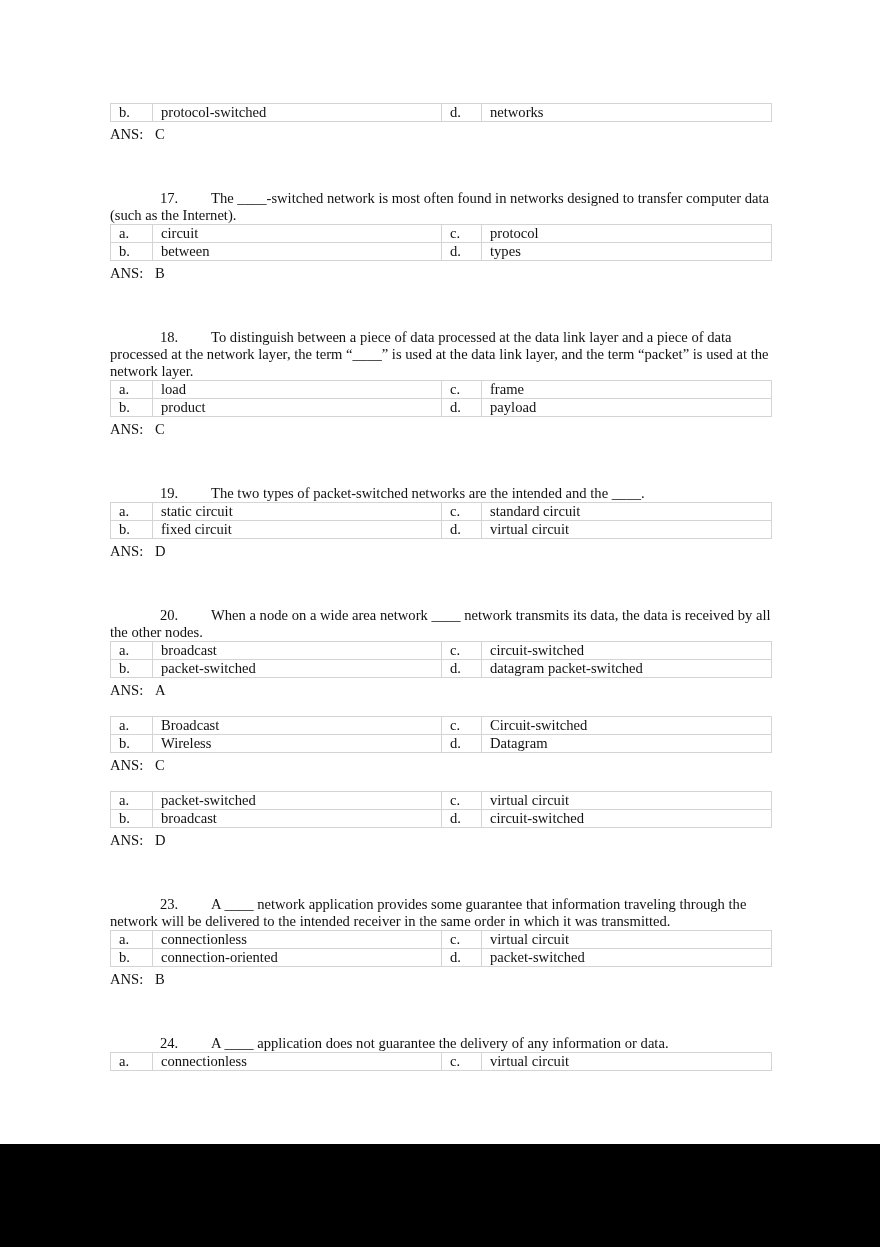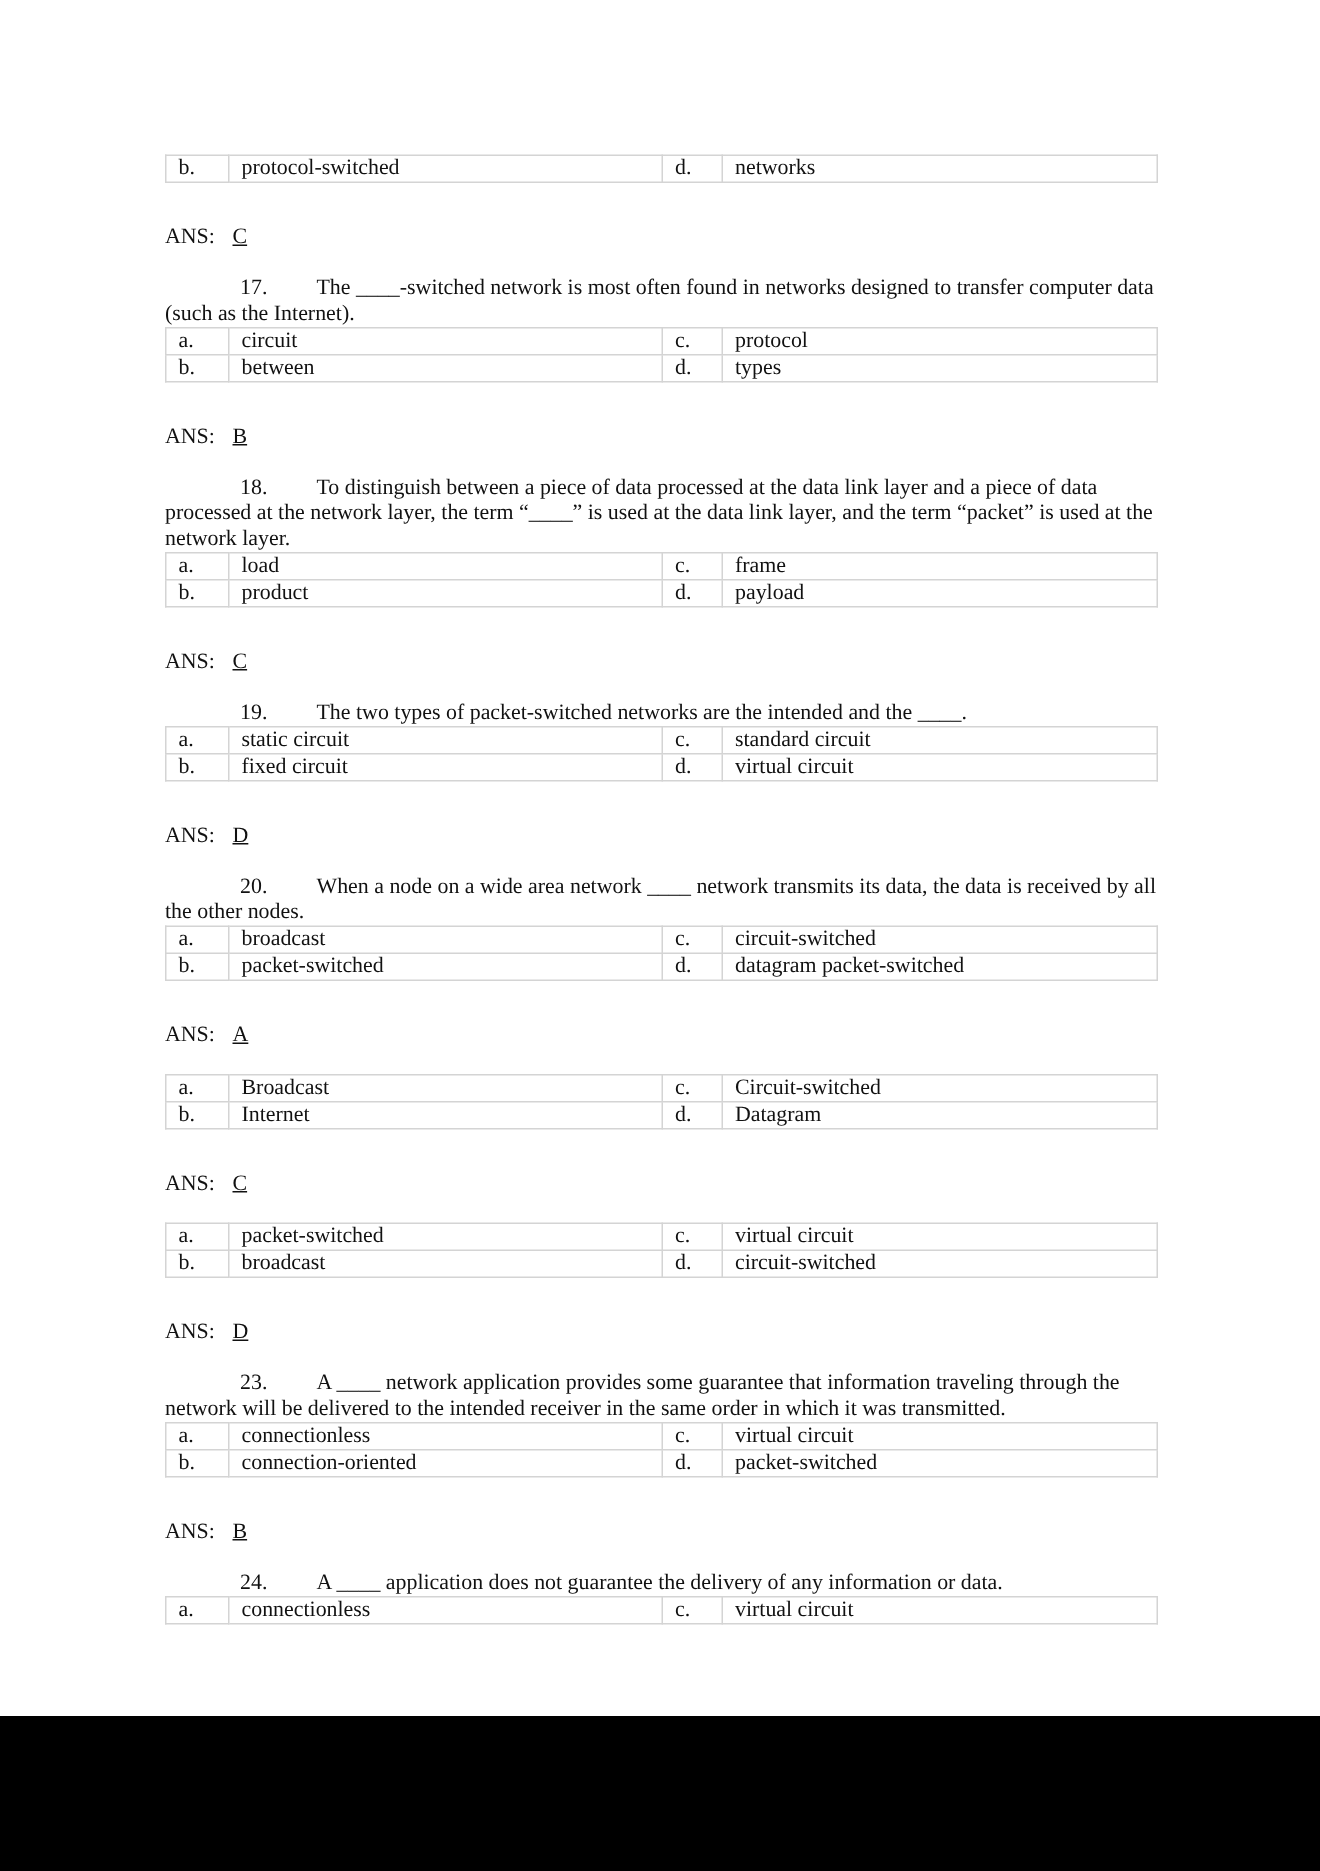--- a/index.html
+++ b/index.html
@@ -2,24 +2,24 @@
 <html><head>
 <meta charset="utf-8">
 <style>
   html, body { margin: 0; padding: 0; }
   body {
     width: 880px; height: 1247px; background: #000; position: relative; overflow: hidden;
     font-family: "Liberation Serif", "DejaVu Serif", serif; color: #111;
   }
   .page { position: absolute; left: 0; top: 0; width: 880px; height: 1144px; background: #fff; }
   .content { position: absolute; left: 110px; top: 103px; width: 661px; font-size: 14.6px; line-height: 17px; }
-  .ans { height: 17px; margin-top: 28px; margin-bottom: 17px; text-decoration: underline; }
+  .ans { height: 17px; margin-top: 4px; margin-bottom: 17px; }
   .ans .lbl { display: inline-block; width: 45px; }
   .stem { text-indent: 50px; margin: 0; }
-  .stem .num { display: inline-block; width: 51px; text-indent: 0; }
+  .stem .num { display: inline-block; width: 51px; text-indent: 0; margin-top: 30px; }
   table.opts { border-collapse: collapse; width: 661px; table-layout: fixed; }
   table.opts td { border: 1.5px solid #d4d4d4; padding: 0 0 0 8px; height: 16px; line-height: 17px; vertical-align: middle; white-space: nowrap; }
   table.opts col.l1 { width: 42px; }
   table.opts col.a1 { width: 289px; }
   table.opts col.l2 { width: 40px; }
   table.opts col.a2 { width: 290px; }
   .black-bar { position: absolute; left: 0; top: 1144px; width: 880px; height: 103px; background: #000; }
 </style>
 </head>
 <body>
@@ -175,21 +175,21 @@
           </colgroup>
         <tbody>
             <tr>
           <td>a.</td>
           <td>Broadcast</td>
           <td>c.</td>
           <td>Circuit-switched</td>
         </tr>
         <tr>
           <td>b.</td>
-          <td>Internet</td>
+          <td>Wireless</td>
           <td>d.</td>
           <td>Datagram</td>
         </tr>
       </tbody>
         </table>
       <div class="ans">
         <span class="lbl">ANS:</span><span>C</span>
       </div>
     </div>
 

